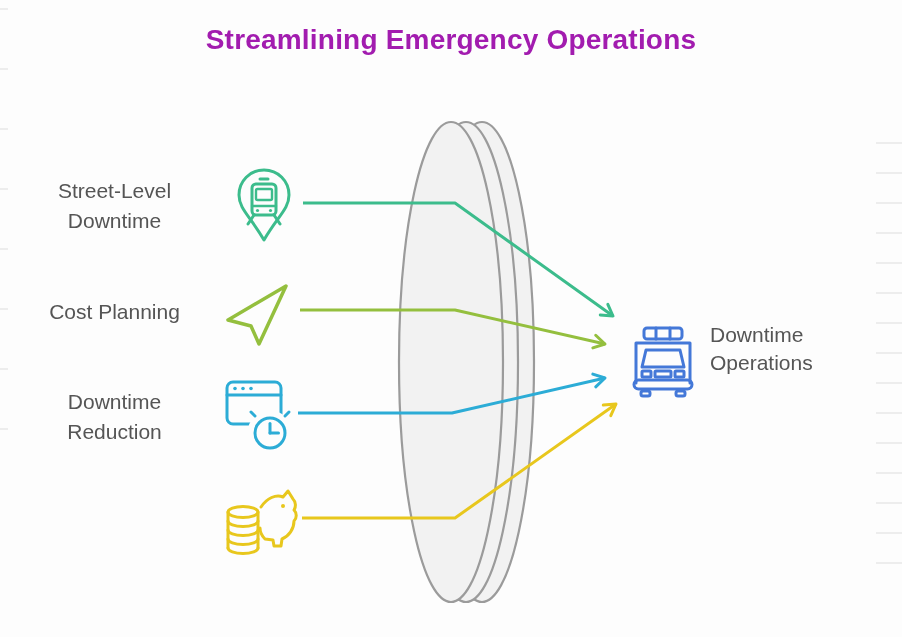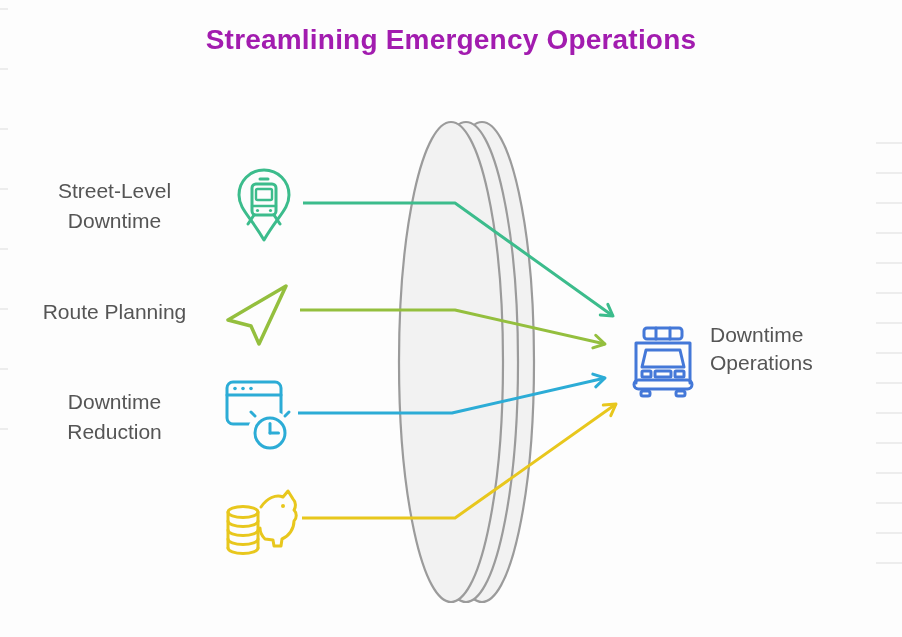--- a/index.html
+++ b/index.html
@@ -67,21 +67,21 @@
     <polyline points="300,310 455,310 605,344" fill="none" stroke-width="3" stroke-linejoin="round" marker-end="url(#arrow-1)" stroke="#94bf3e"></polyline>
     <polyline points="298,413 452,413 605,378" fill="none" stroke-width="3" stroke-linejoin="round" marker-end="url(#arrow-2)" stroke="#2cacd6"></polyline>
     <polyline points="302,518 455,518 616,404" fill="none" stroke-width="3" stroke-linejoin="round" marker-end="url(#arrow-3)" stroke="#e8c71d"></polyline>
   </svg>
 
   <div class="label left-col" style="top:176px">
     <div>Street-Level</div>
     <div>Downtime</div>
   </div>
   <div class="label left-col" style="top:297px">
-    <div>Route Planning</div>
+    <div>Cost Planning</div>
   </div>
   <div class="label left-col" style="top:387px">
     <div>Downtime</div>
     <div>Reduction</div>
   </div>
 
   <div class="label out-col" style="top:321px">
     <div>Downtime</div>
     <div>Operations</div>
   </div>

